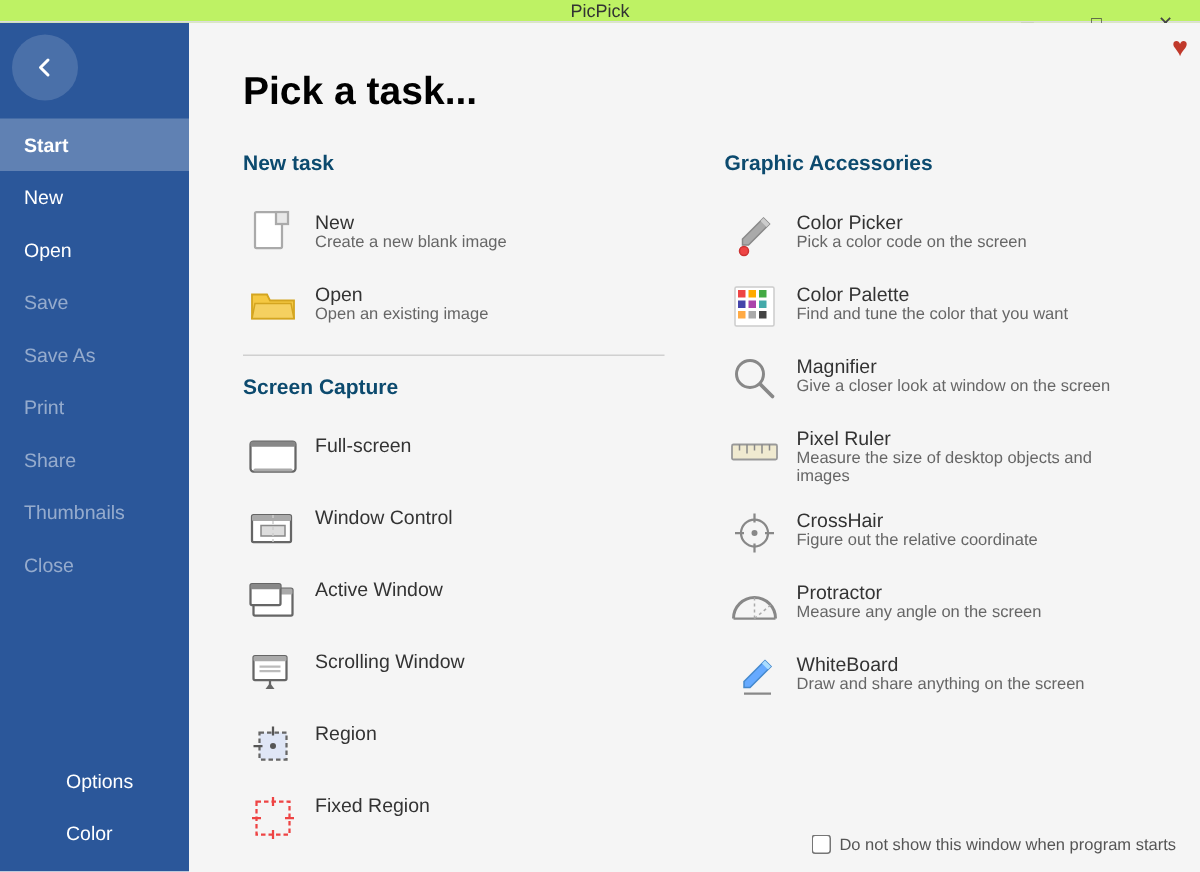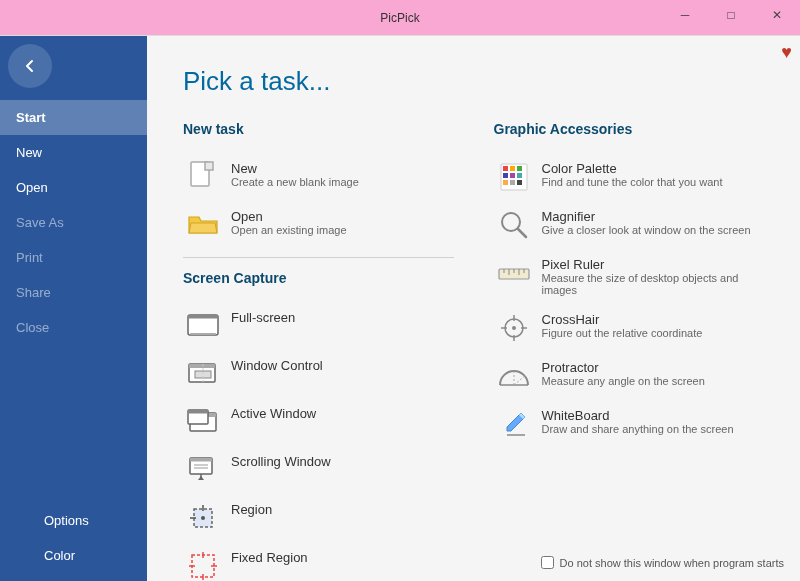--- a/index.html
+++ b/index.html
@@ -1,21 +1,21 @@
 <!DOCTYPE html>
 <html><head>
   <meta charset="utf-8">
   <style>
     * { box-sizing: border-box; margin: 0; padding: 0; }
     body { width: 800px; height: 581px; font-family: 'Segoe UI', sans-serif; overflow: hidden; display: flex; flex-direction: column; background: #f0f0f0; }
 
     
     .title-bar {
-      background: #f9a8d4;
-      height: 36px;
+      background: #bef264;
+      height: 15px;
       display: flex;
       align-items: center;
       justify-content: center;
       position: relative;
       border-bottom: 1px solid #ddd;
       flex-shrink: 0;
     }
     .title-bar-title {
       font-size: 12px;
       color: #333;
@@ -40,21 +40,21 @@
 
     
     .main-layout {
       display: flex;
       flex: 1;
       overflow: hidden;
     }
 
     
     .sidebar {
-      width: 147px;
+      width: 126px;
       background: #2b579a;
       display: flex;
       flex-direction: column;
       flex-shrink: 0;
     }
     .sidebar-back {
       width: 44px;
       height: 44px;
       margin: 8px;
       background: rgba(255,255,255,0.15);
@@ -91,22 +91,22 @@
     
     .content {
       flex: 1;
       background: #f5f5f5;
       padding: 30px 36px;
       overflow-y: auto;
       position: relative;
     }
     .page-title {
       font-size: 26px;
-      font-weight: 400;
-      color: #0369a1;
+      font-weight: 700;
+      color: #000000;
       margin-bottom: 24px;
     }
 
     
     .content-columns {
       display: flex;
       gap: 40px;
     }
     .content-col {
       flex: 1;
@@ -195,23 +195,25 @@
   <div class="sidebar">
     <div class="sidebar-back">
       <svg width="16" height="16" viewBox="0 0 16 16" fill="white">
         <path d="M10 3 L5 8 L10 13" stroke="white" stroke-width="2" fill="none" stroke-linecap="round" stroke-linejoin="round"></path>
       </svg>
     </div>
     <div class="sidebar-nav">
       <div class="sidebar-item active">Start</div>
       <div class="sidebar-item">New</div>
       <div class="sidebar-item">Open</div>
+      <div class="sidebar-item disabled">Save</div>
       <div class="sidebar-item disabled">Save As</div>
       <div class="sidebar-item disabled">Print</div>
       <div class="sidebar-item disabled">Share</div>
+      <div class="sidebar-item disabled">Thumbnails</div>
       <div class="sidebar-item disabled">Close</div>
     </div>
     <div class="sidebar-spacer"></div>
     <div class="sidebar-bottom">
       <div class="sidebar-item">Options</div>
       <div class="sidebar-item">Color</div>
     </div>
   </div>
 
   <div class="content">
@@ -339,20 +341,33 @@
           <div class="task-text">
             <div class="task-name">Fixed Region</div>
           </div>
         </div>
 
       </div>
 
       <div class="content-col">
         <div class="section-title">Graphic Accessories</div>
 
+        <div class="task-item">
+          <div class="task-icon">
+            <svg width="28" height="30" viewBox="0 0 28 30" fill="none">
+              <path d="M20 4 L24 8 L10 22 L6 22 L6 18 Z" fill="#aaa" stroke="#888" stroke-width="1"></path>
+              <path d="M20 4 L24 8 L22 10 L18 6 Z" fill="#ccc"></path>
+              <circle cx="7" cy="26" r="3" fill="#e44" stroke="#c33" stroke-width="1"></circle>
+            </svg>
+          </div>
+          <div class="task-text">
+            <div class="task-name">Color Picker</div>
+            <div class="task-desc">Pick a color code on the screen</div>
+          </div>
+        </div>
 
         <div class="task-item">
           <div class="task-icon">
             <svg width="30" height="30" viewBox="0 0 30 30" fill="none">
               <rect x="2" y="2" width="26" height="26" rx="1" fill="white" stroke="#ccc" stroke-width="1"></rect>
               <rect x="4" y="4" width="5" height="5" fill="#e44"></rect>
               <rect x="11" y="4" width="5" height="5" fill="#fa0"></rect>
               <rect x="18" y="4" width="5" height="5" fill="#4a4"></rect>
               <rect x="4" y="11" width="5" height="5" fill="#44a"></rect>
               <rect x="11" y="11" width="5" height="5" fill="#a4a"></rect>

